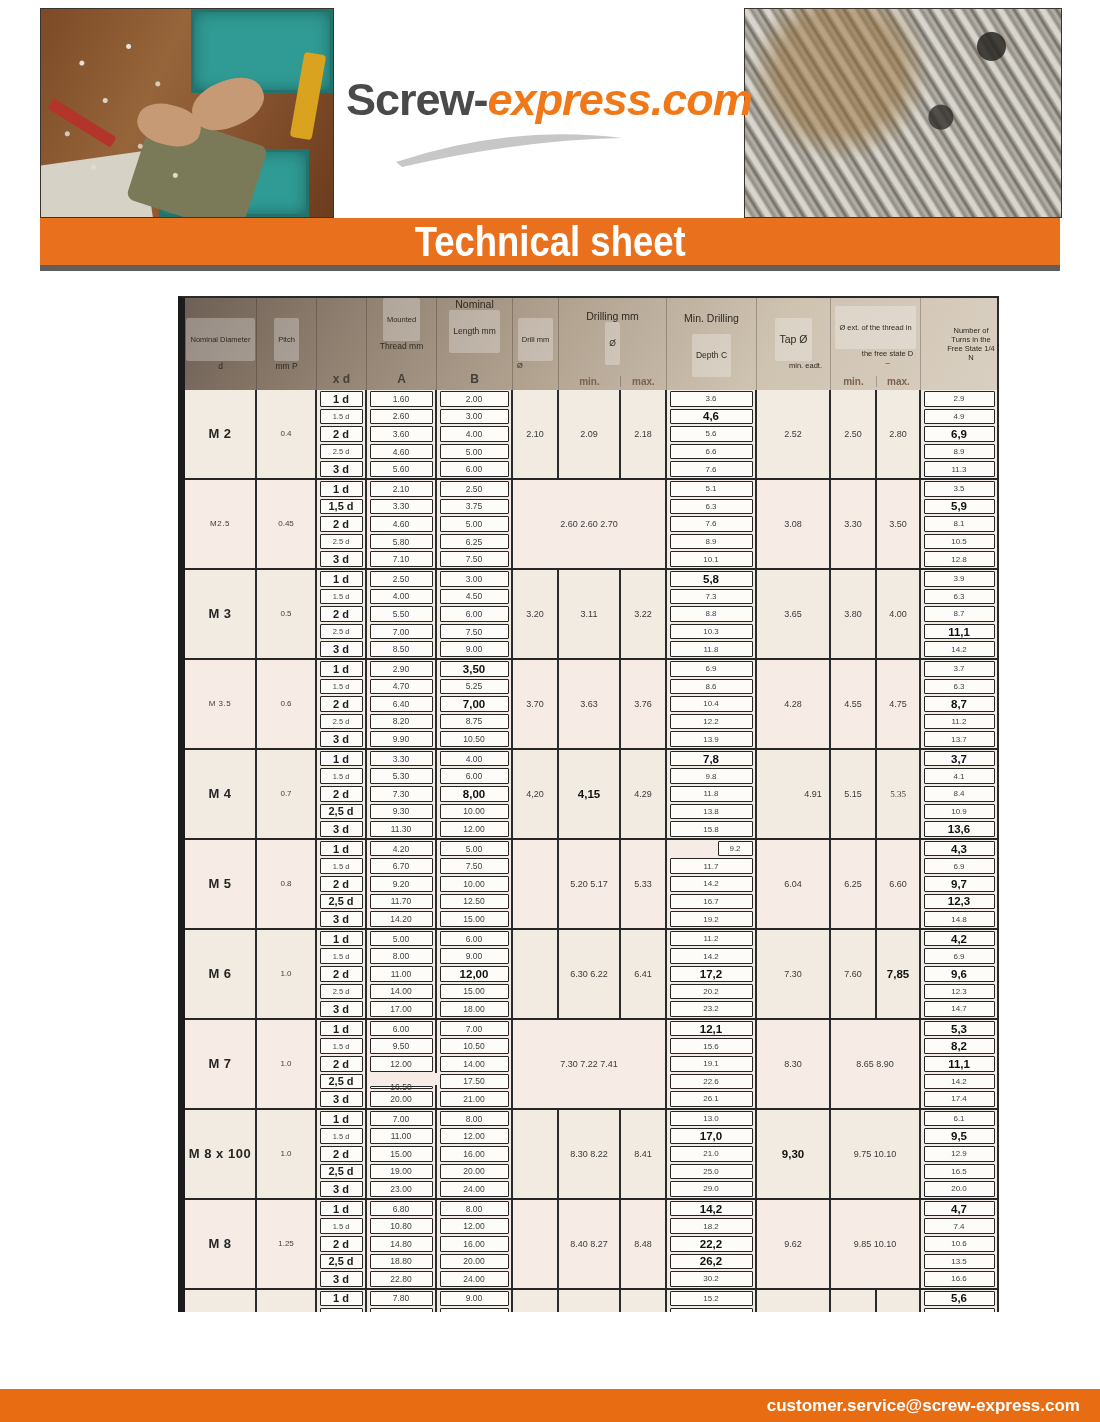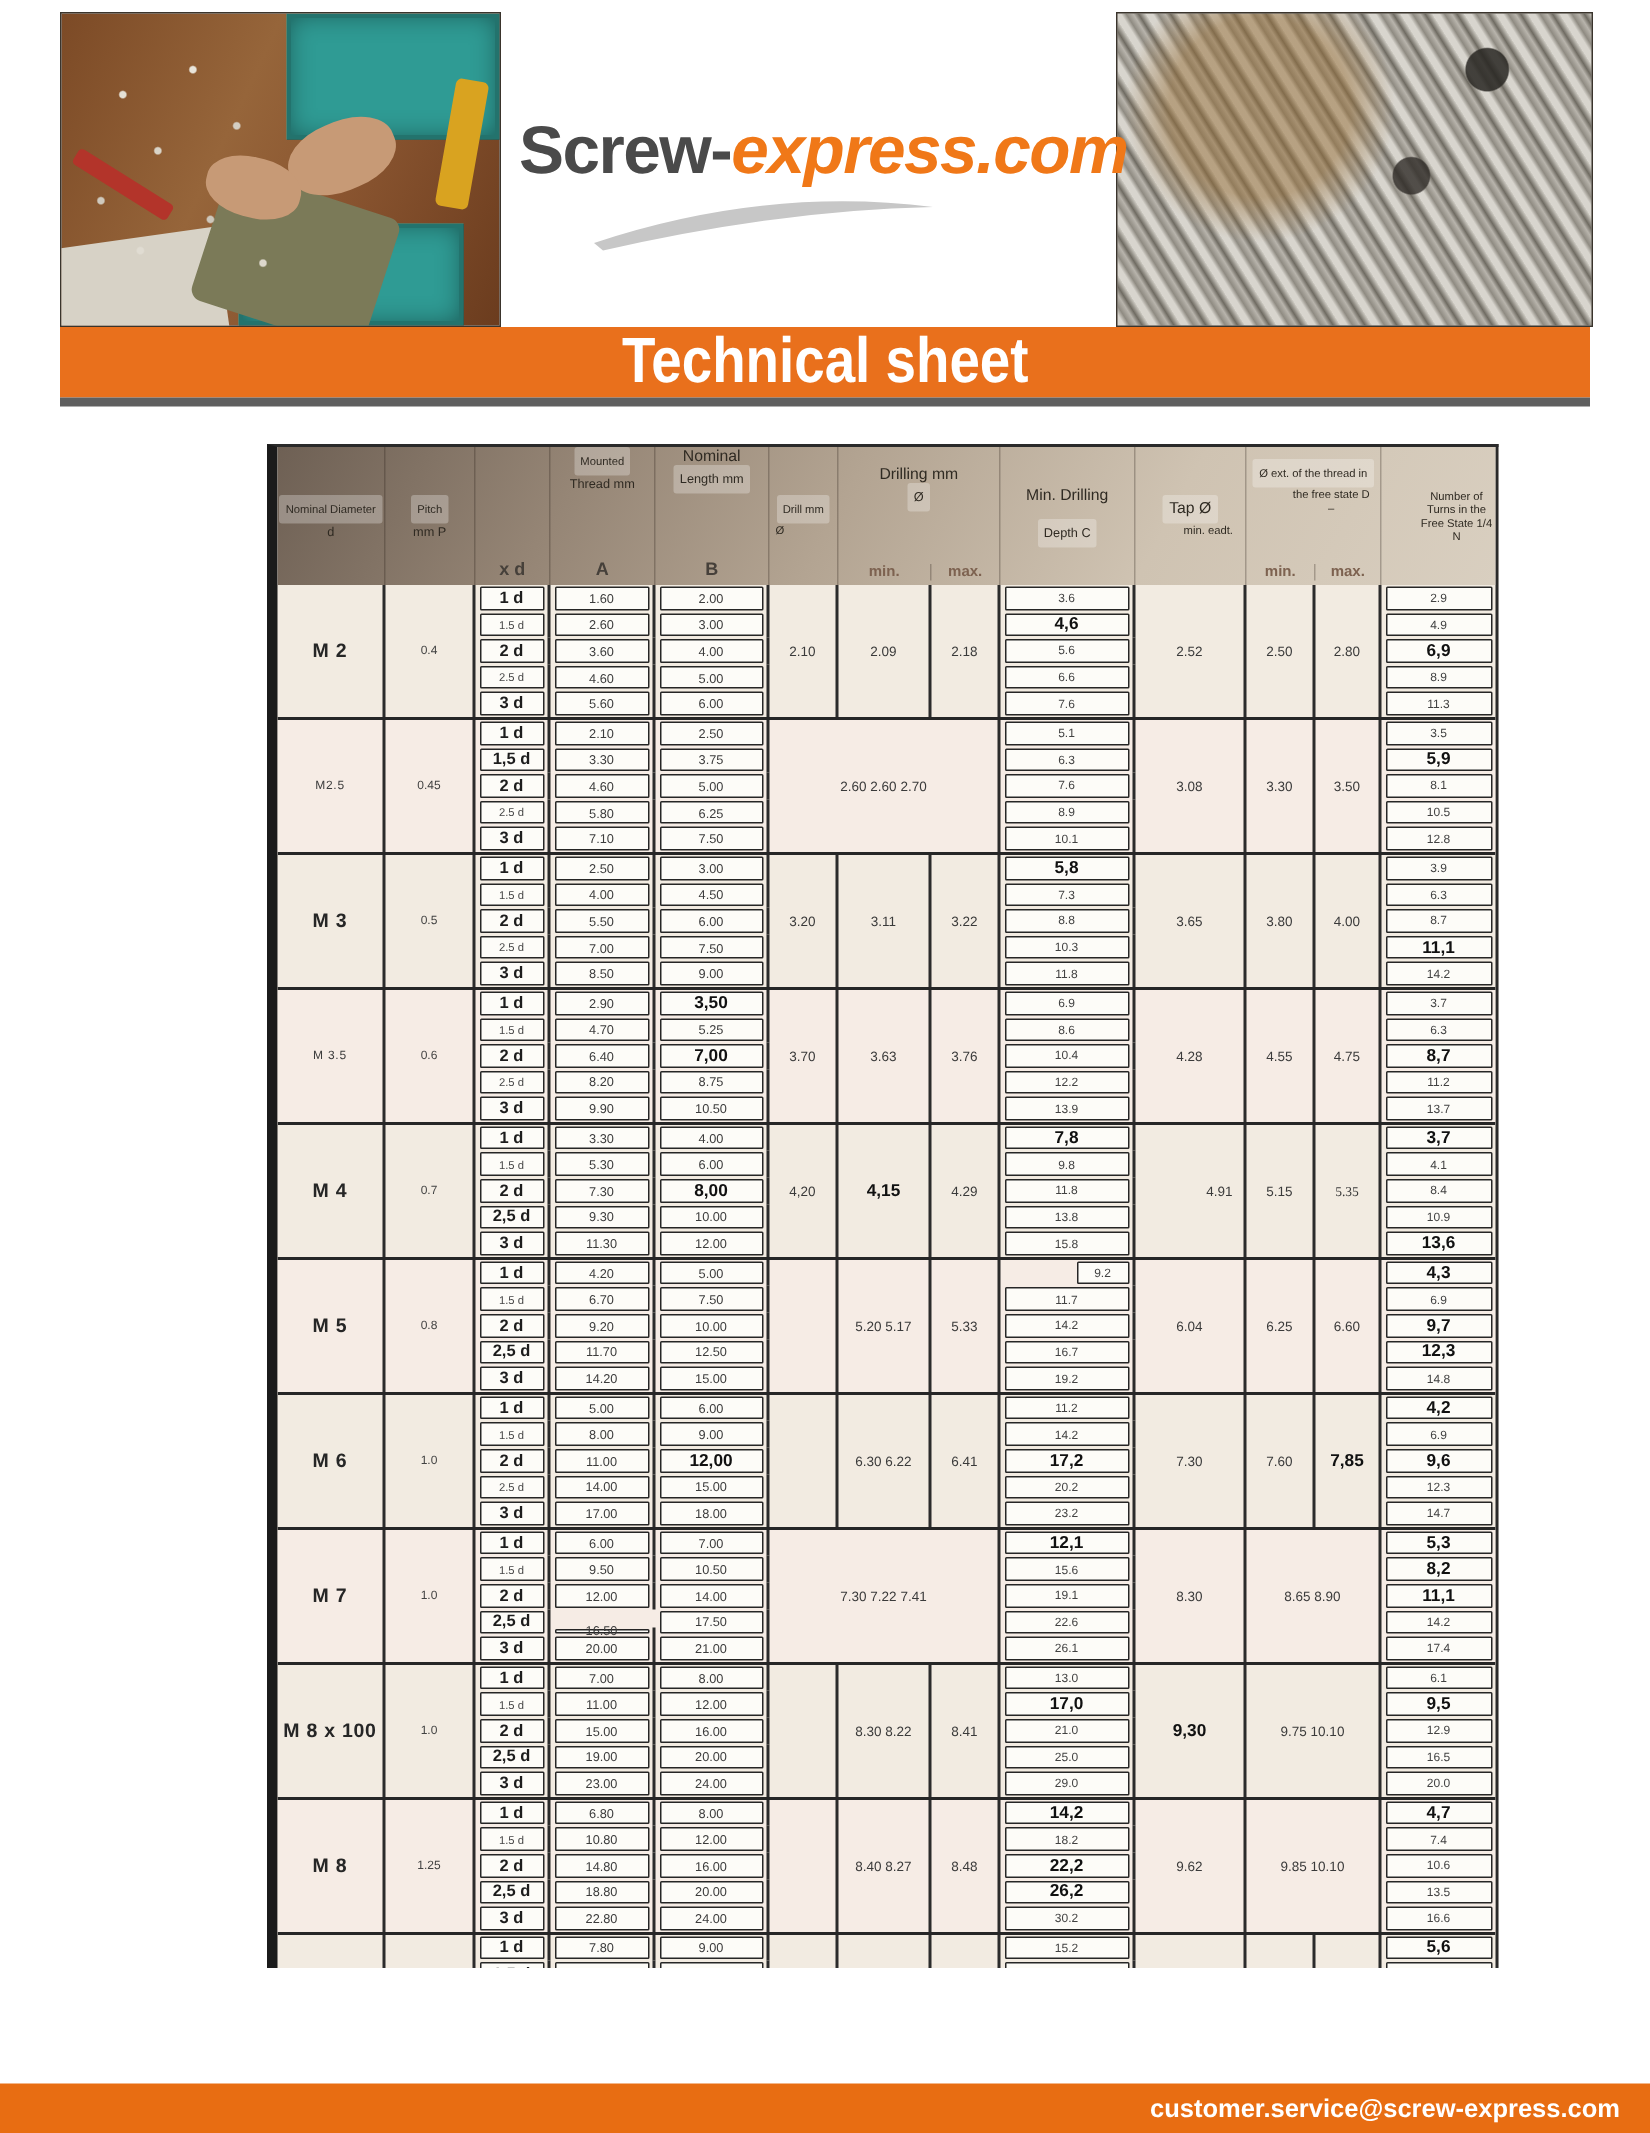--- a/index.html
+++ b/index.html
@@ -57,21 +57,21 @@
          height:92px;
          background:linear-gradient(118deg,#6e6054 0%,#958575 24%,#b3a492 46%,#cfc3b2 72%,#d9cfc0 100%);
          color:#2f2a22;}
   .hc{border-right:1px solid rgba(40,30,20,.28);display:flex;flex-direction:column;
       align-items:center;justify-content:center;text-align:center;position:relative;box-sizing:border-box;}
   .hc:last-child{border-right:none;}
   .h-xs{font-size:7.5px;padding-left:24px;}
   .h-s{font-size:8.5px;}
   .h-m{font-size:10.5px;}
   .h-b{font-size:12px;font-weight:bold;color:#46403a;}
-  .chip{background:rgba(255,255,255,.28);border-radius:2px;padding:4px 4px;line-height:11px;}
+  .chip{background:rgba(255,255,255,.28);border-radius:2px;padding:16px 4px;line-height:11px;}
   .minmax-row{display:flex;width:100%;margin-top:auto;height:22px;align-items:flex-end;padding-bottom:3px;box-sizing:border-box;}
   .minmax-row span{font-size:10px;font-weight:bold;color:#7d6250;}
   .bottom-label{margin-top:auto;padding-bottom:4px;}
 
   .tgroup{display:grid;grid-auto-rows:17.6px;border-bottom:2.5px solid #262626;position:relative;}
   .tgroup.alt{background:#f6ece5;}
   .mcell{display:flex;align-items:center;justify-content:center;border-right:2px solid #2b2b2b;
          box-sizing:border-box;text-align:center;white-space:nowrap;overflow:visible;z-index:1;}
   .bcell{border-right:2px solid #2b2b2b;box-sizing:border-box;padding:1px 2.5px;display:flex;}
   .bcell.last{border-right:none;}

